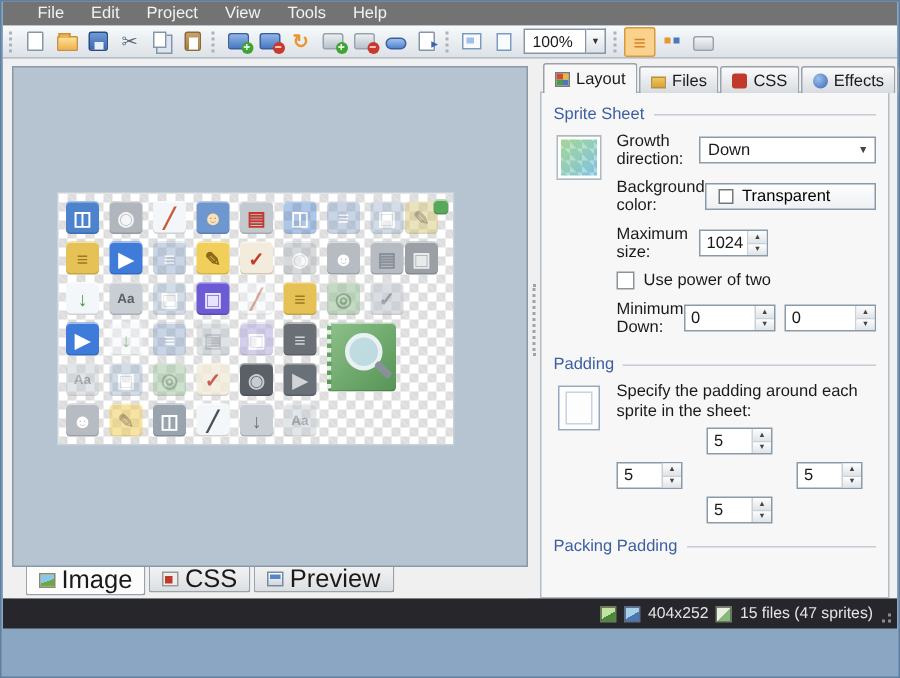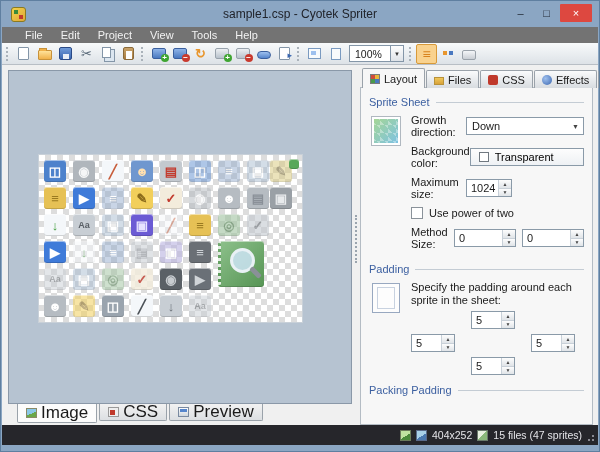--- a/index.html
+++ b/index.html
@@ -168,29 +168,20 @@
   .thumb2{width:11px;height:11px;background:linear-gradient(150deg,#a8d0e8 55%,#4a78b0 55%);border:1px solid #5a6a8a;}
   .files-ic{width:11px;height:11px;background:linear-gradient(135deg,#e8f0e0 50%,#8ab87a 50%);border:1px solid #6a7a6a;}
   .sgrip{position:absolute;right:4px;bottom:4px;width:2px;height:2px;background:#8a8a92;
     box-shadow:-4px 0 0 #8a8a92,0 -4px 0 #8a8a92,-4px 4px 0 #00000000;}
 </style>
 </head>
 <body>
 
 <div class="window">
 
-  <div class="titlebar">
-    <span class="appicon"></span>
-    <span class="title">sample1.csp - Cyotek Spriter</span>
-    <span class="winbtns">
-      <button class="winbtn">–</button>
-      <button class="winbtn">□</button>
-      <button class="winbtn close">×</button>
-    </span>
-  </div>
 
   <div class="menubar">
     <span class="menuitem">File</span>
     <span class="menuitem">Edit</span>
     <span class="menuitem">Project</span>
     <span class="menuitem">View</span>
     <span class="menuitem">Tools</span>
     <span class="menuitem">Help</span>
   </div>
 
@@ -484,21 +475,21 @@
                       <span>▼</span>
                     </span>
                 </span>
               </span>
             </div>
             <div class="cbrow">
               <span class="cb"></span>
               <span>Use power of two</span>
             </div>
             <div class="frow">
-              <span class="lbl">Method Size:</span>
+              <span class="lbl">Minimum Down:</span>
               <span class="spin w62" style="margin-right:6px;">
                 <span class="v">0</span>
                 <span class="arrows">
                     <span>▲</span>
                     <span>▼</span>
                   </span>
               </span>
               <span class="spin w62">
                 <span class="v">0</span>
                 <span class="arrows">

